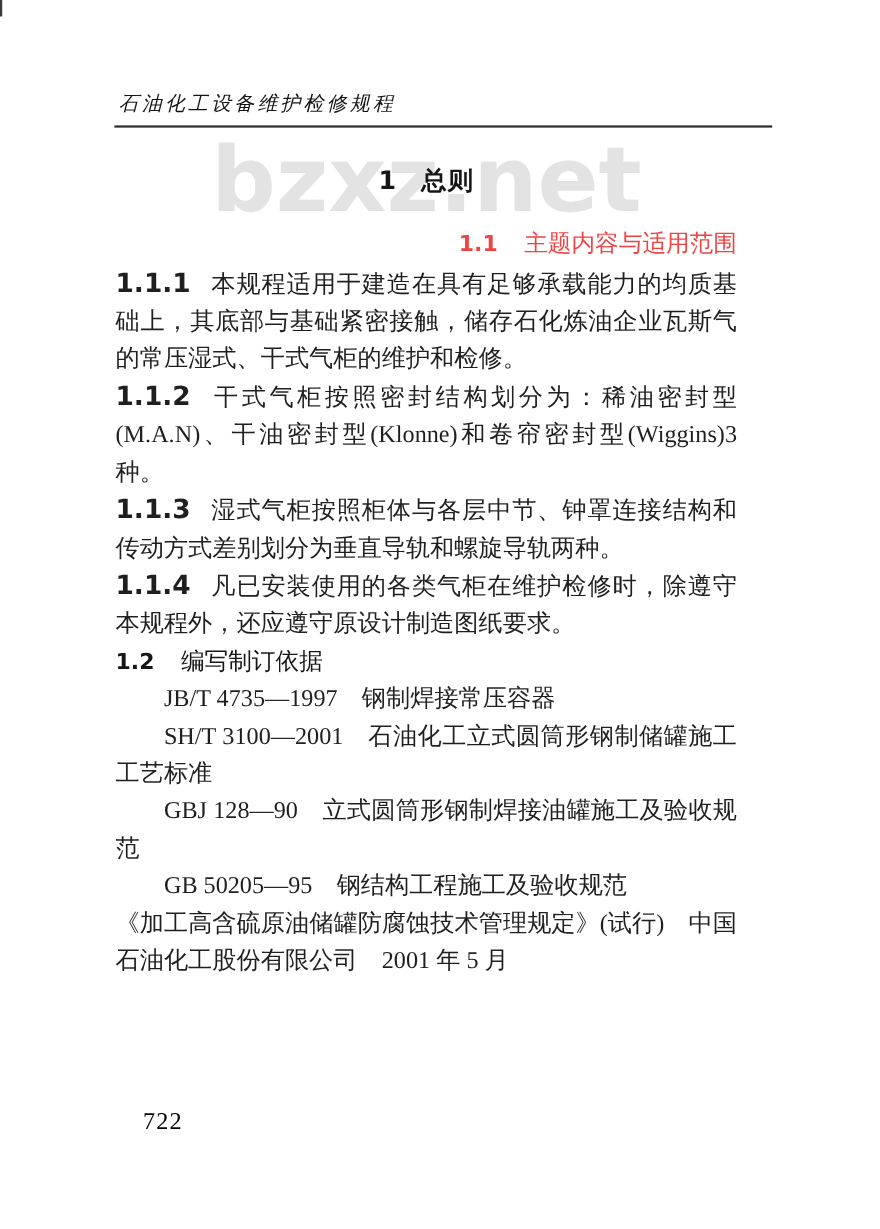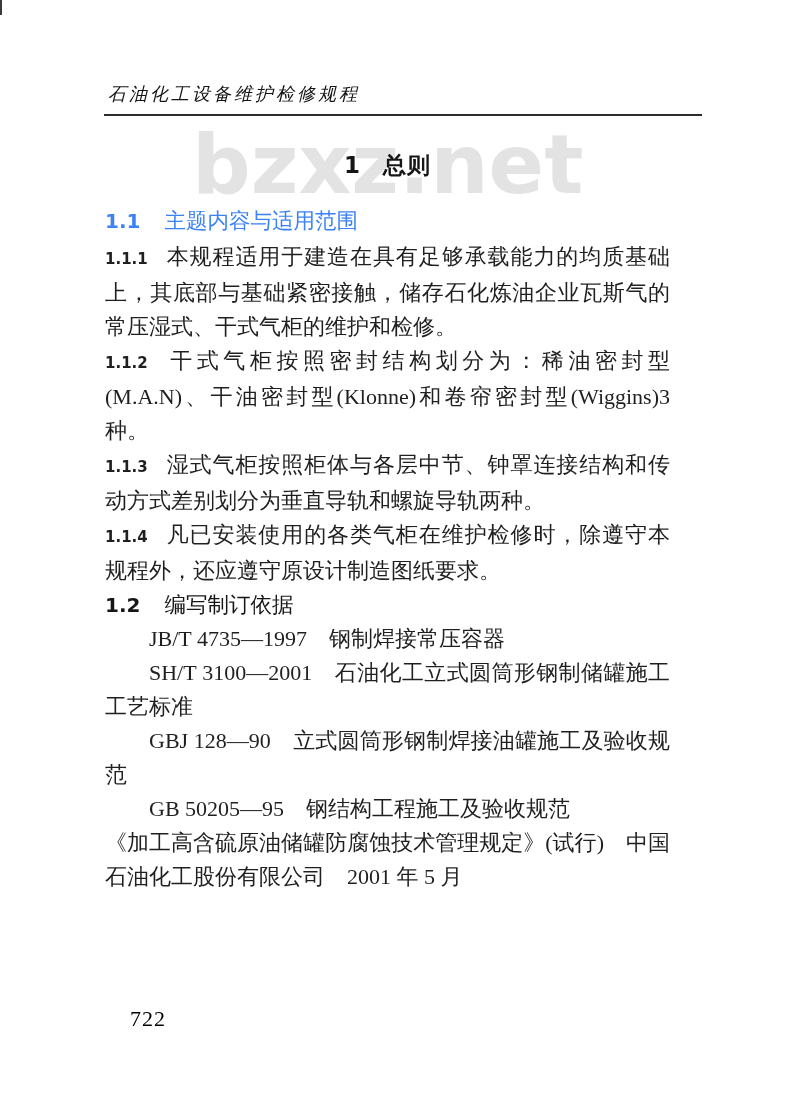--- a/index.html
+++ b/index.html
@@ -43,40 +43,40 @@
     position:absolute;left:105px;top:150px;width:565px;z-index:1;
   }
   h1.chapter{
     margin:0 0 26px 0;font-size:23px;line-height:30px;
     font-family:"DejaVu Sans","Liberation Sans",sans-serif;
     font-weight:bold;color:#161616;letter-spacing:1px;text-align:center;
   }
   h1.chapter .num{margin-right:22px;}
   h2.section{
     margin:0 0 4px 0;font-size:21.5px;line-height:30px;
-    font-weight:normal;color:#3b82f6;
+    font-weight:normal;color:#ef4444;text-align:right;
   }
   h2.section .num{
     font-family:"DejaVu Sans","Liberation Sans",sans-serif;
     font-weight:bold;margin-right:24px;font-size:20px;
   }
   h2.section-inline{
     margin:0;font-size:21.5px;line-height:34px;font-weight:normal;color:#161616;
   }
   h2.section-inline .num{
     font-family:"DejaVu Sans","Liberation Sans",sans-serif;
     font-weight:bold;margin-right:24px;font-size:20px;
   }
   p.clause{
     margin:0;font-size:22px;line-height:34px;
     text-align:justify;text-justify:inter-ideograph;
   }
   p.clause .num{
     font-family:"DejaVu Sans","Liberation Sans",sans-serif;
-    font-weight:bold;font-size:15px;margin-right:18px;
+    font-weight:bold;font-size:24px;margin-right:18px;
   }
   p.ref{
     margin:0;font-size:22px;line-height:34px;
     text-indent:44px;text-align:justify;text-justify:inter-ideograph;
   }
   p.ref.flush{text-indent:0;}
 
   .page-number{
     position:absolute;left:130px;top:1006px;
     font-size:22px;color:#000000;z-index:1;letter-spacing:1px;

